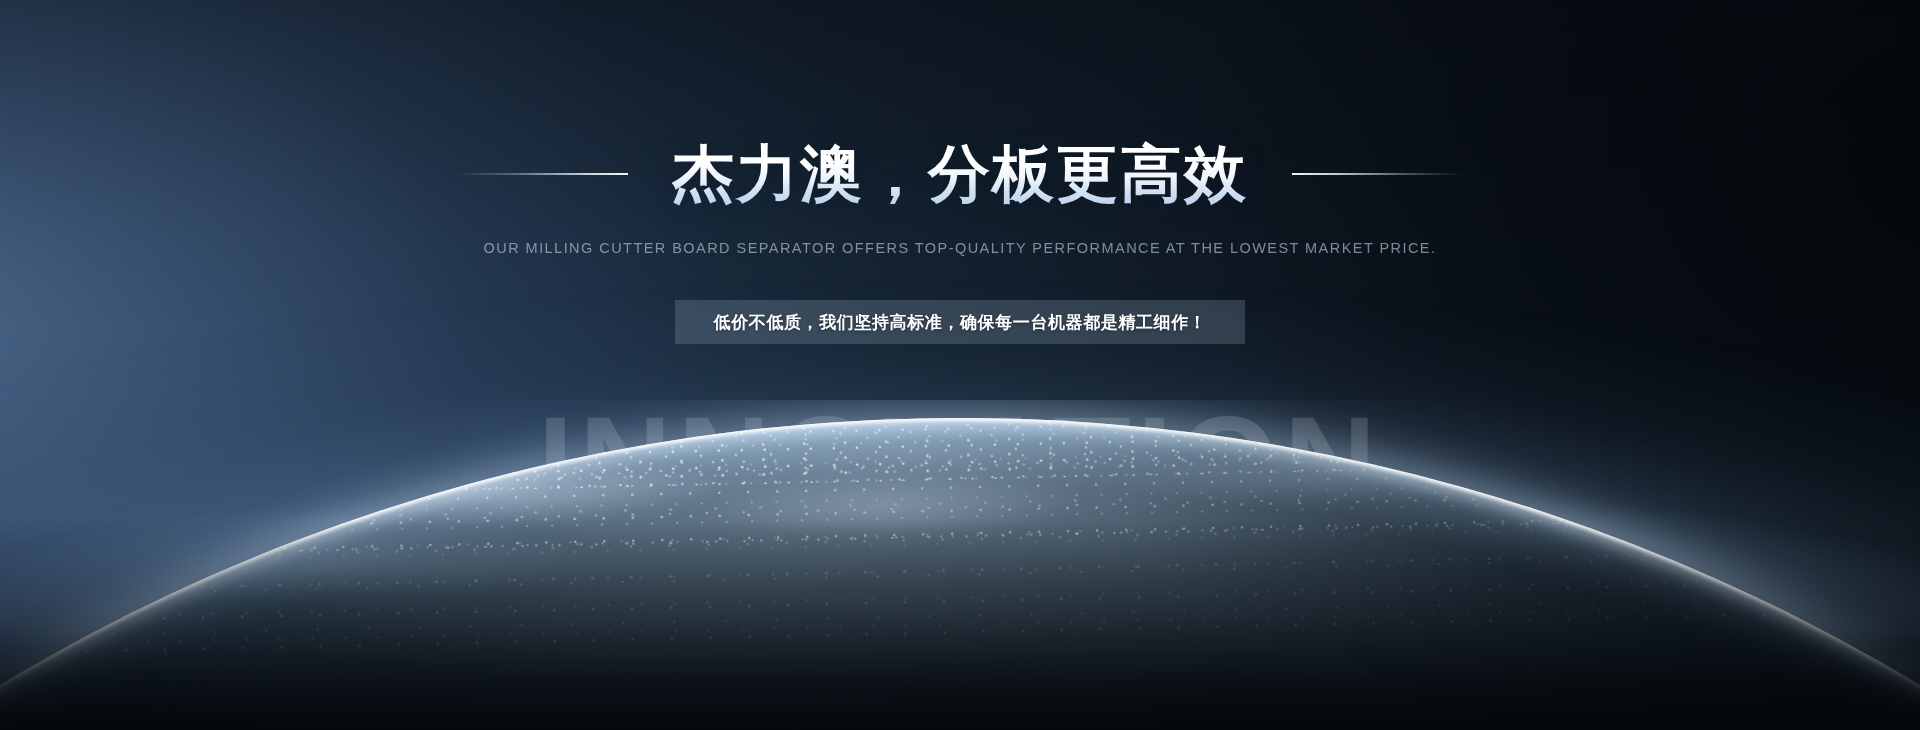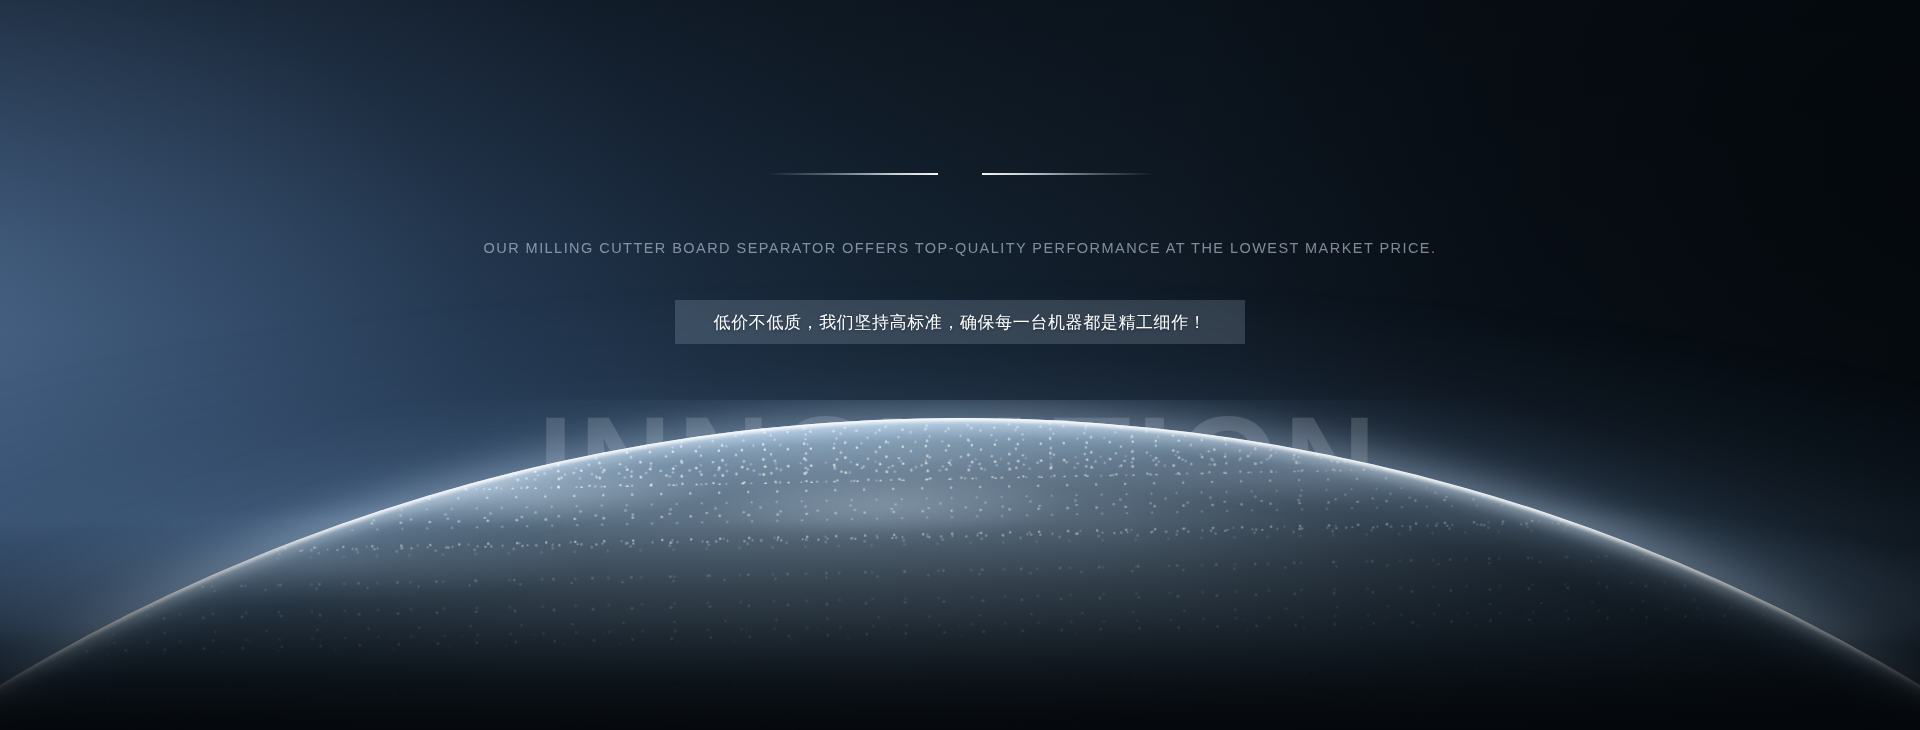--- a/index.html
+++ b/index.html
@@ -349,20 +349,21 @@
     left: 50%;
     margin-left: -285px;
     top: 300px;
     width: 570px;
     height: 44px;
     display: flex;
     align-items: center;
     justify-content: center;
     background: rgba(174,190,208,0.22);
     backdrop-filter: blur(1px);
+    font-weight: bold;
   }
   .pledge-text {
     font-size: 17px;
     letter-spacing: 0.6px;
     color: #ffffff;
     white-space: nowrap;
     text-shadow: 0 1px 3px rgba(8,18,32,0.45);
   }
 </style>
 </head>
@@ -395,20 +396,21 @@
     </div>
     <div class="earth-shade"></div>
     <div class="earth-rim"></div>
     <div class="earth-bottom-fade"></div>
   </div>
 
   <div class="content">
 
     <div class="headline-row">
       <span class="rule rule-left"></span>
+      <h1 class="headline">杰力澳，分板更高效</h1>
       <span class="rule rule-right"></span>
     </div>
 
     <div class="subtitle">OUR MILLING CUTTER BOARD SEPARATOR OFFERS TOP-QUALITY PERFORMANCE AT THE LOWEST MARKET PRICE.</div>
 
     <div class="pledge-bar">
       <span class="pledge-text">低价不低质，我们坚持高标准，确保每一台机器都是精工细作！</span>
     </div>
 
   </div>

